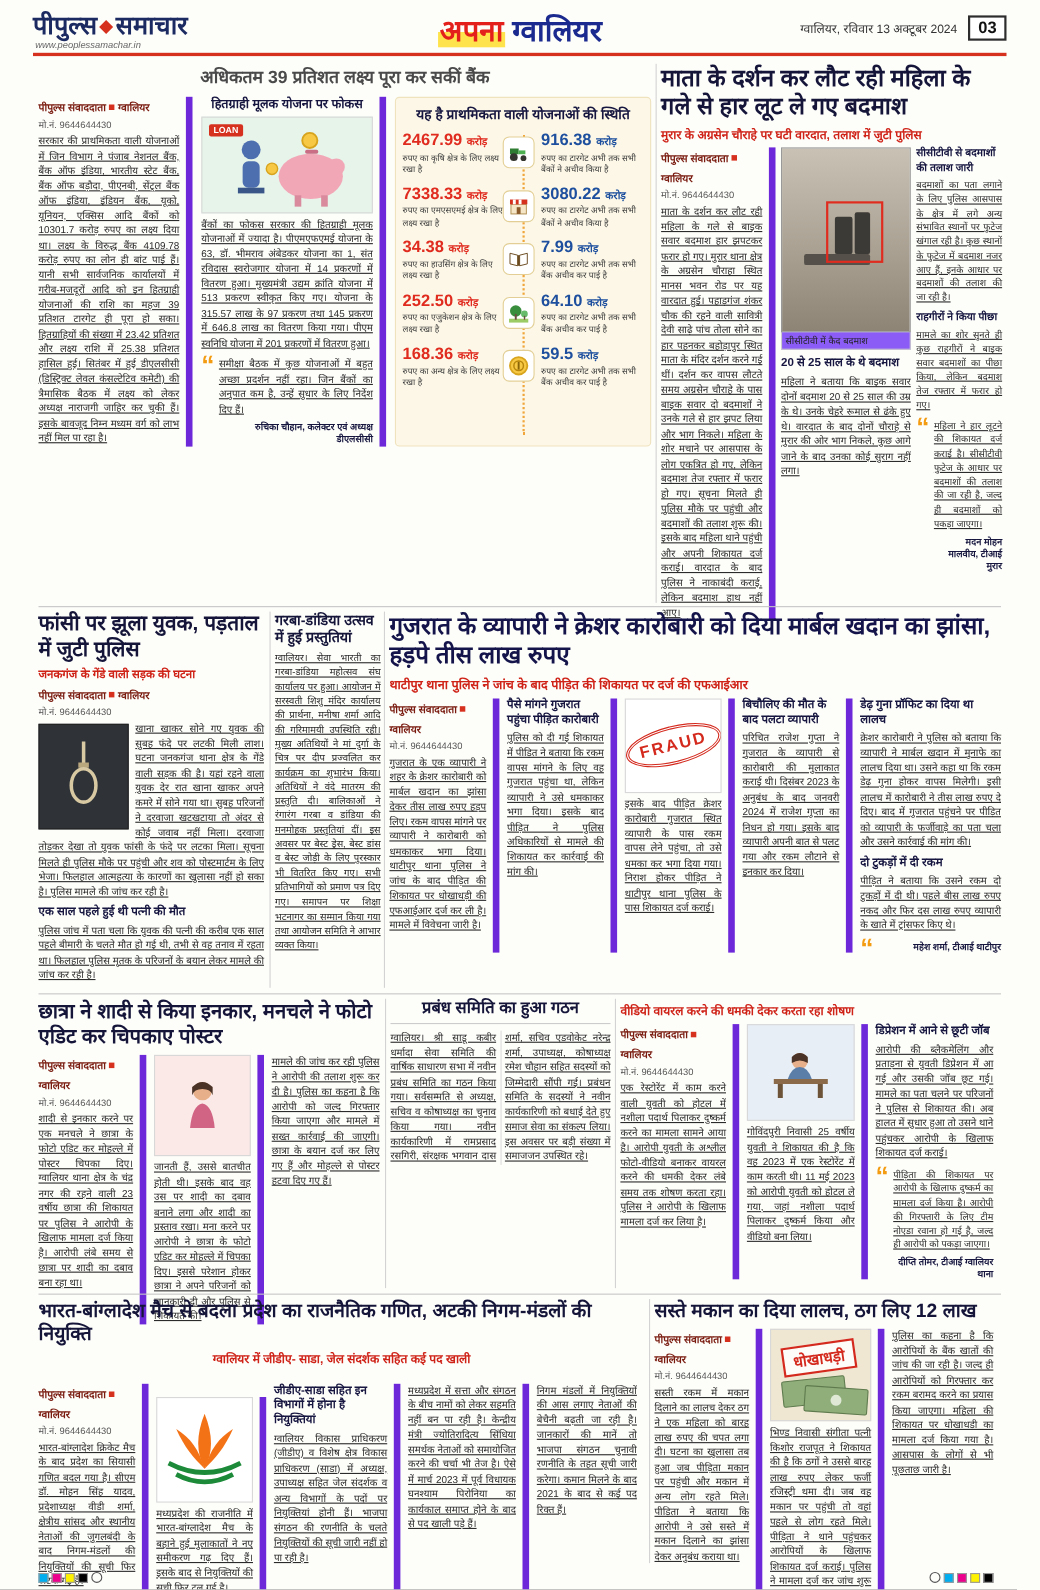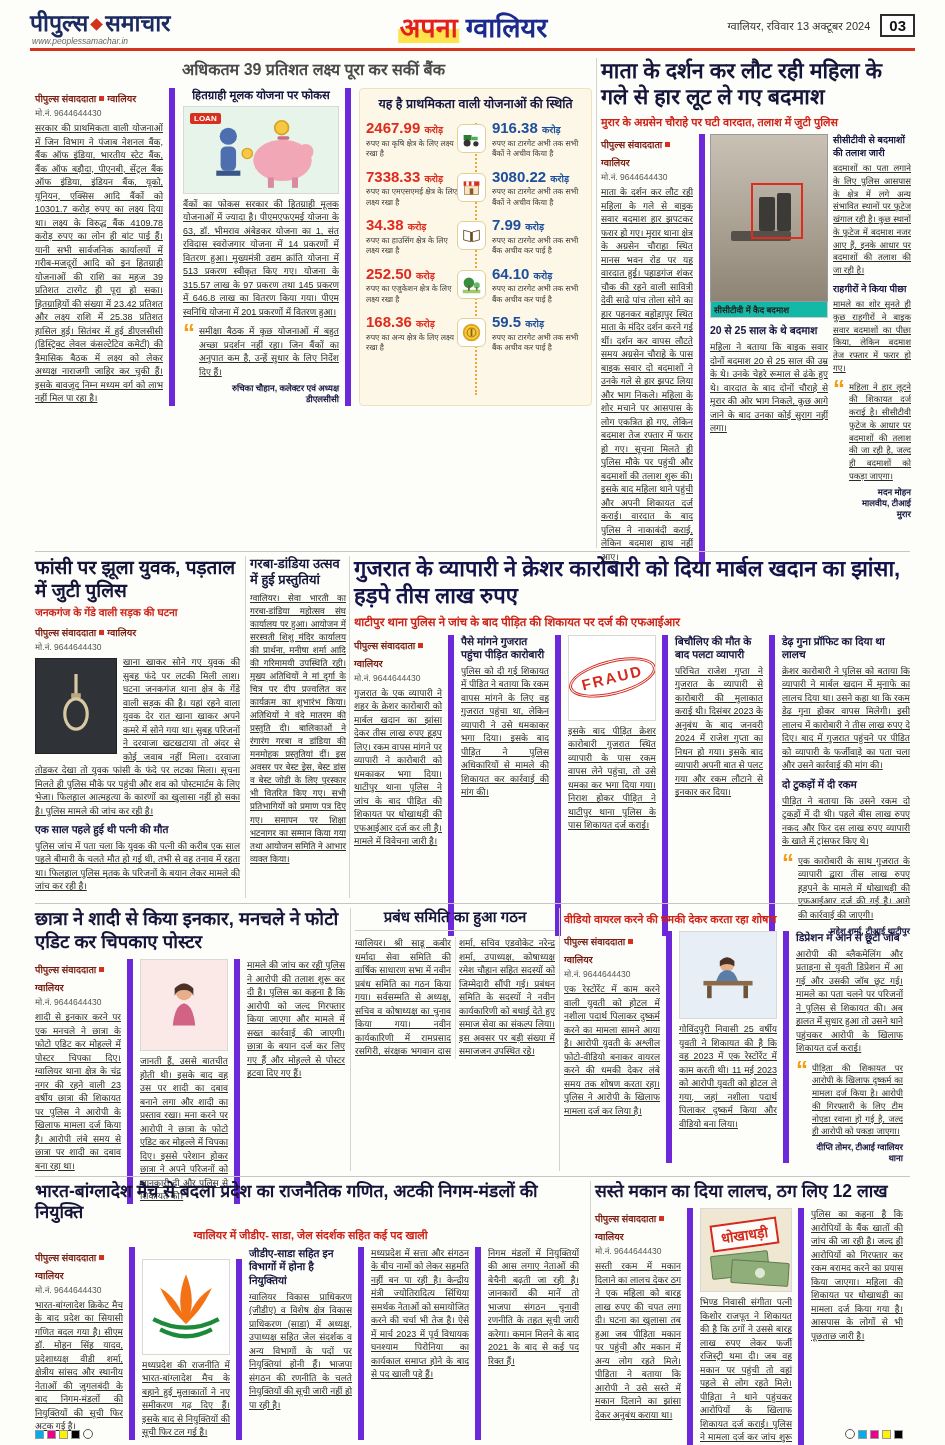--- a/index.html
+++ b/index.html
@@ -25,21 +25,21 @@
   .headline{font-weight:bold;color:#15153a;line-height:1.22;}
   .subhead-red{color:#cf2318;font-weight:bold;}
   .byline{margin-bottom:4px;}
   .byline .rep{font-size:9.5px;font-weight:bold;color:#7a1c10;}
   .byline .bsep{display:inline-block;width:5px;height:5px;background:#d6301f;margin:0 3px 1px 3px;}
   .byline .phone{font-size:8.5px;color:#555;margin-top:1px;}
   .body-txt{font-size:9px;line-height:1.5;text-align:justify;color:#2b2b2b;text-decoration:underline;}
   .flexrow{display:flex;}
   .colrule{border-right:6px solid #6d28d9;padding-right:6px;}
   .minihead{font-size:10.5px;font-weight:bold;color:#161640;line-height:1.3;margin-bottom:3px;}
-  .caption{font-size:8.5px;font-weight:bold;color:#222;background:#14b8a6;padding:2px 3px;border:1px solid #ccc;border-top:none;}
+  .caption{font-size:8.5px;font-weight:normal;color:#222;background:#8b5cf6;padding:2px 3px;border:1px solid #ccc;border-top:none;}
   .quote{position:relative;padding-left:16px;margin-top:6px;}
   .quote .qmark{position:absolute;left:0;top:-4px;font-size:24px;font-weight:bold;color:#f39c12;line-height:1;}
   .quote .qmark::before{content:"\201C";}
   .quote-by{font-size:8.5px;font-weight:bold;color:#16163f;text-align:right;margin-top:3px;}
   .divider-h{background:#c6c6c6;height:1px;}
   .divider-v{background:#d3d3d3;width:1px;}
 
   
   .statpanel{background:#fcf7e6;border:1px solid #efe3bd;border-radius:4px;padding:6px 6px 2px 6px;position:relative;}
   .statpanel::before{content:"";position:absolute;left:115px;top:34px;bottom:10px;border-left:2px dotted #f0a63a;}
@@ -329,21 +329,20 @@
         <div class="minihead">बिचौलिए की मौत के बाद पलटा व्यापारी</div>
         <p class="body-txt">परिचित राजेश गुप्ता ने गुजरात के व्यापारी से कारोबारी की मुलाकात कराई थी। दिसंबर 2023 के अनुबंध के बाद जनवरी 2024 में राजेश गुप्ता का निधन हो गया। इसके बाद व्यापारी अपनी बात से पलट गया और रकम लौटाने से इनकार कर दिया।</p>
       </div>
       <div style="width:128px;">
         <div class="minihead">डेढ़ गुना प्रॉफिट का दिया था लालच</div>
         <p class="body-txt">क्रेशर कारोबारी ने पुलिस को बताया कि व्यापारी ने मार्बल खदान में मुनाफे का लालच दिया था। उसने कहा था कि रकम डेढ़ गुना होकर वापस मिलेगी। इसी लालच में कारोबारी ने तीस लाख रुपए दे दिए। बाद में गुजरात पहुंचने पर पीड़ित को व्यापारी के फर्जीवाड़े का पता चला और उसने कार्रवाई की मांग की।</p>
         <div class="minihead" style="margin-top:5px;">दो टुकड़ों में दी रकम</div>
         <p class="body-txt">पीड़ित ने बताया कि उसने रकम दो टुकड़ों में दी थी। पहले बीस लाख रुपए नकद और फिर दस लाख रुपए व्यापारी के खाते में ट्रांसफर किए थे।</p>
         <div class="quote">
           <span class="qmark"></span>
-          <p class="body-txt">एक कारोबारी के साथ गुजरात के व्यापारी द्वारा तीस लाख रुपए हड़पने के मामले में धोखाधड़ी की एफआईआर दर्ज की गई है। आगे की कार्रवाई की जाएगी।</p>
           <div class="quote-by">महेश शर्मा, टीआई थाटीपुर</div>
         </div>
       </div>
     </div>
   </section>
 
   <div class="abs divider-h" style="left:35px;top:903px;width:875px;"></div>
 
   <section class="abs" style="left:35px;top:908px;width:310px;height:263px;">
     <h2 class="headline" style="font-size:18.5px;">छात्रा ने शादी से किया इनकार, मनचले ने फोटो एडिट कर चिपकाए पोस्टर</h2>
@@ -412,21 +411,21 @@
           <div class="quote-by">दीप्ति तोमर, टीआई ग्वालियर थाना</div>
         </div>
       </div>
     </div>
   </section>
 
   <div class="abs divider-h" style="left:35px;top:1176px;width:875px;"></div>
 
   <section class="abs" style="left:35px;top:1181px;width:551px;height:240px;">
     <h2 class="headline" style="font-size:17.5px;">भारत-बांग्लादेश मैच से बदला प्रदेश का राजनैतिक गणित, अटकी निगम-मंडलों की नियुक्ति</h2>
-    <div class="subhead-red" style="font-size:11px;text-align:center;margin:3px 0 5px 0;">ग्वालियर में जीडीए- साडा, जेल संदर्शक सहित कई पद खाली</div>
+    <div class="subhead-red" style="font-size:11px;text-align:center;margin:3px 0 16px 0;">ग्वालियर में जीडीए- साडा, जेल संदर्शक सहित कई पद खाली</div>
     <div class="flexrow" style="gap:7px;">
       <div style="width:100px;" class="colrule">
         <div class="byline">
           <span class="rep">पीपुल्स संवाददाता</span><span class="bsep"></span><span class="rep">ग्वालियर</span>
           <div class="phone">मो.नं. 9644644430</div>
         </div>
         <p class="body-txt">भारत-बांग्लादेश क्रिकेट मैच के बाद प्रदेश का सियासी गणित बदल गया है। सीएम डॉ. मोहन सिंह यादव, प्रदेशाध्यक्ष वीडी शर्मा, क्षेत्रीय सांसद और स्थानीय नेताओं की जुगलबंदी के बाद निगम-मंडलों की नियुक्तियों की सूची फिर अटक गई है।</p>
       </div>
       <div style="width:100px;margin-top:12px;" class="colrule">
         <div class="illo illo-lotus" style="width:100%;height:96px;">

